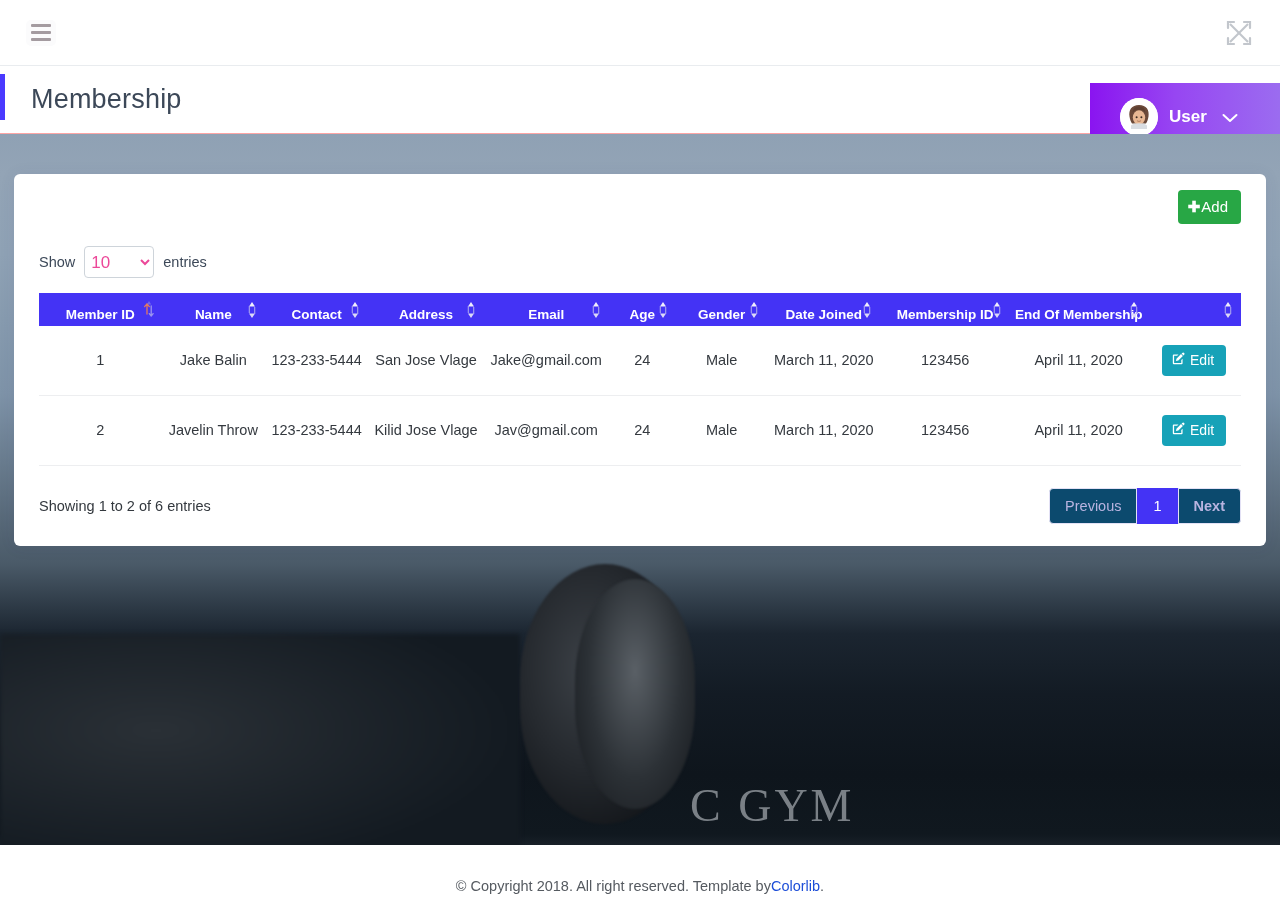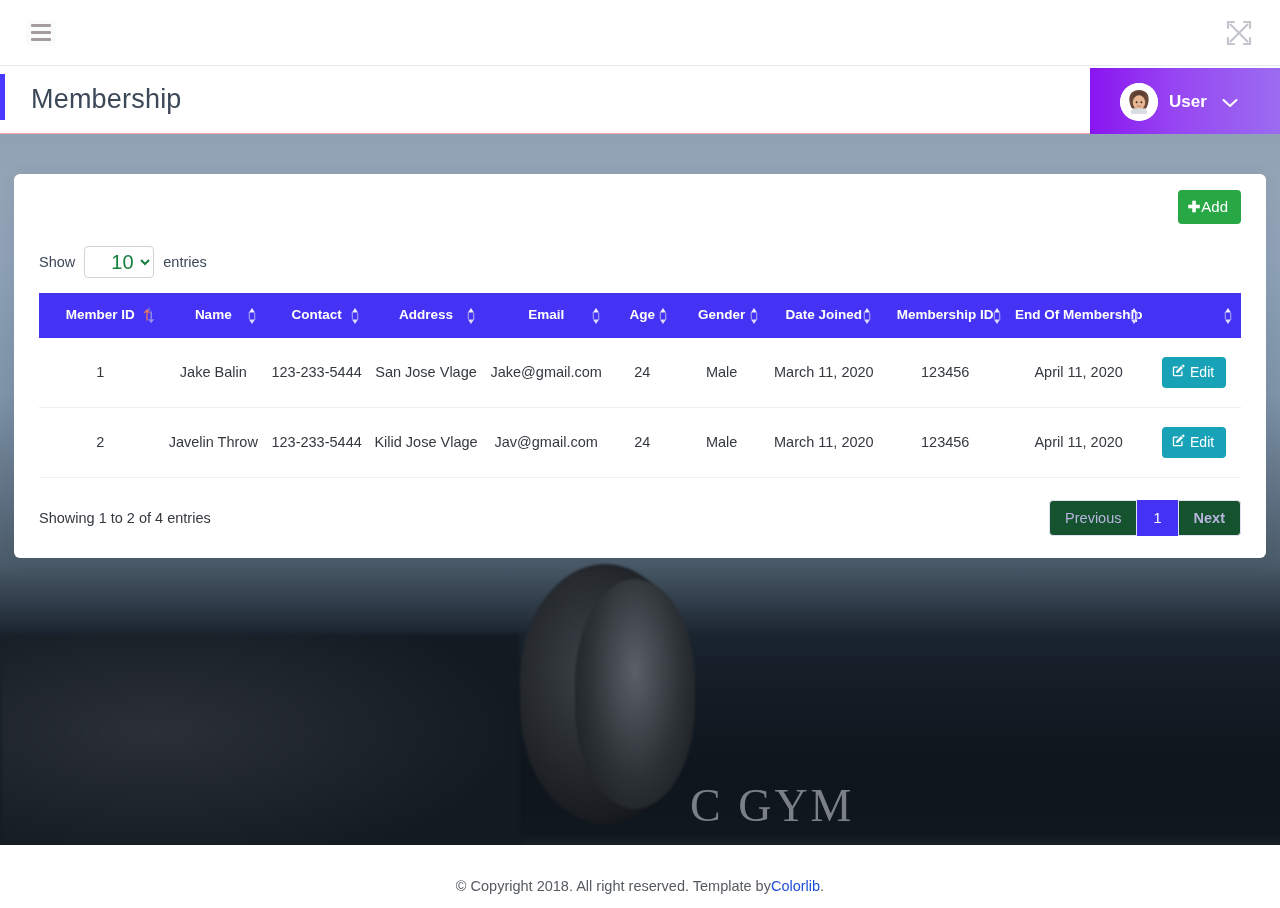--- a/index.html
+++ b/index.html
@@ -52,21 +52,21 @@
     background: #4a3aff;
   }
   .page-title {
     margin-left: 31px;
     font-size: 27px;
     font-weight: 300;
     color: #3c4858;
     letter-spacing: .2px;
   }
   .user-block {
-    position: absolute; right: 0; top: 2px;
+    position: absolute; right: 0; top: 17px;
     height: 68px; width: 190px;
     background: linear-gradient(90deg, #8a14f0 0%, #9746f2 45%, #9b6cf0 100%);
     display: flex; align-items: center; gap: 11px;
     padding-left: 30px;
     cursor: pointer;
   }
   .avatar {
     width: 38px; height: 38px; border-radius: 50%;
     background: #ffffff; position: relative; overflow: hidden;
     flex-shrink: 0;
@@ -135,42 +135,42 @@
   }
   .plus-icon { font-size: 15px; font-weight: bold; line-height: 1; }
 
   .card-h { font-size: 19px; color: #2c3038; margin: 16px 0 0 0; font-weight: normal; }
 
   .ctrls { display: flex; align-items: center; justify-content: space-between; margin-top: 22px; }
   .show-wrap { display: flex; align-items: center; gap: 9px; font-size: 14.5px; color: #3c4858; justify-content: space-between; }
   .len-select {
     width: 70px; height: 32px;
     border: 1px solid #ced4da; border-radius: 4px;
-    background: #ffffff; color: #15803d;
-    font-size: 20px; font-family: "Liberation Sans", sans-serif;
-    padding-left: 22px;
+    background: #ffffff; color: #ec4899;
+    font-size: 17px; font-family: "Liberation Sans", sans-serif;
+    padding-left: 2px;
   }
   .search-wrap { display: flex; align-items: center; gap: 9px; font-size: 14.5px; color: #3c4858; }
   .search-input {
     width: 166px; height: 31px;
     border: 1px solid #d8dde3; border-radius: 4px;
     background: #ffffff; outline: none;
     font-size: 14px; padding: 0 8px;
     font-family: "Liberation Sans", sans-serif;
   }
 
   
   table { width: 100%; border-collapse: collapse; margin-top: 15px; table-layout: fixed; }
   thead th {
     background: #4433f5;
     color: #ffffff;
     font-size: 13.5px;
     font-weight: bold;
     text-align: center;
-    padding: 13px 4px 14px 4px;
+    padding: 13px 4px 2px 4px;
     position: relative;
     vertical-align: middle;
     line-height: 1.35;
     cursor: pointer;
   }
   .sort-ic {
     position: absolute; right: 7px; top: 50%;
     transform: translateY(-50%);
     width: 12px; height: 20px;
   }
@@ -190,21 +190,21 @@
     font-size: 14px; font-family: "Liberation Sans", sans-serif;
     padding: 7px 12px 8px 10px;
     cursor: pointer; display: inline-flex; align-items: center; gap: 5px;
   }
 
   
   .tfoot-row { display: flex; align-items: center; justify-content: space-between; margin-top: 22px; }
   .info { font-size: 14.5px; color: #33383e; }
   .pager { display: flex; }
   .pg {
-    border: 1px solid #e3e1f5; background: #14532d;
+    border: 1px solid #e3e1f5; background: #0c4a6e;
     font-size: 14.5px; font-family: "Liberation Sans", sans-serif;
     padding: 9px 15px; color: #b9b4e0; cursor: pointer;
   }
   .pg:first-child { border-radius: 4px 0 0 4px; }
   .pg:last-child { border-radius: 0 4px 4px 0; font-weight: bold; }
   .pg.active { background: #4433f5; border-color: #4433f5; color: #ffffff; }
 
   
   .page-footer {
     position: absolute; left: 0; top: 845px;
@@ -458,21 +458,21 @@
               </svg>
             </span>
             <span>Edit</span>
           </button>
         </td>
       </tr>
     </tbody>
   </table>
 
   <div class="tfoot-row">
-    <div class="info">Showing 1 to 2 of 4 entries</div>
+    <div class="info">Showing 1 to 2 of 6 entries</div>
     <div class="pager">
       <button class="pg">Previous</button>
       <button class="pg active">1</button>
       <button class="pg">Next</button>
     </div>
   </div>
 </div>
 
 <div class="page-footer">
   <span>© Copyright 2018. All right reserved. Template by </span>

